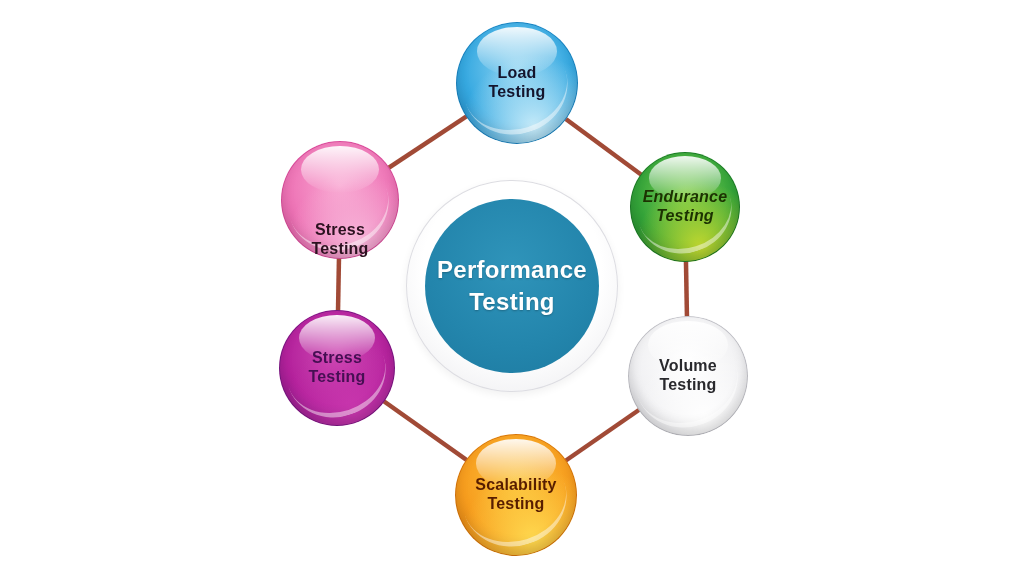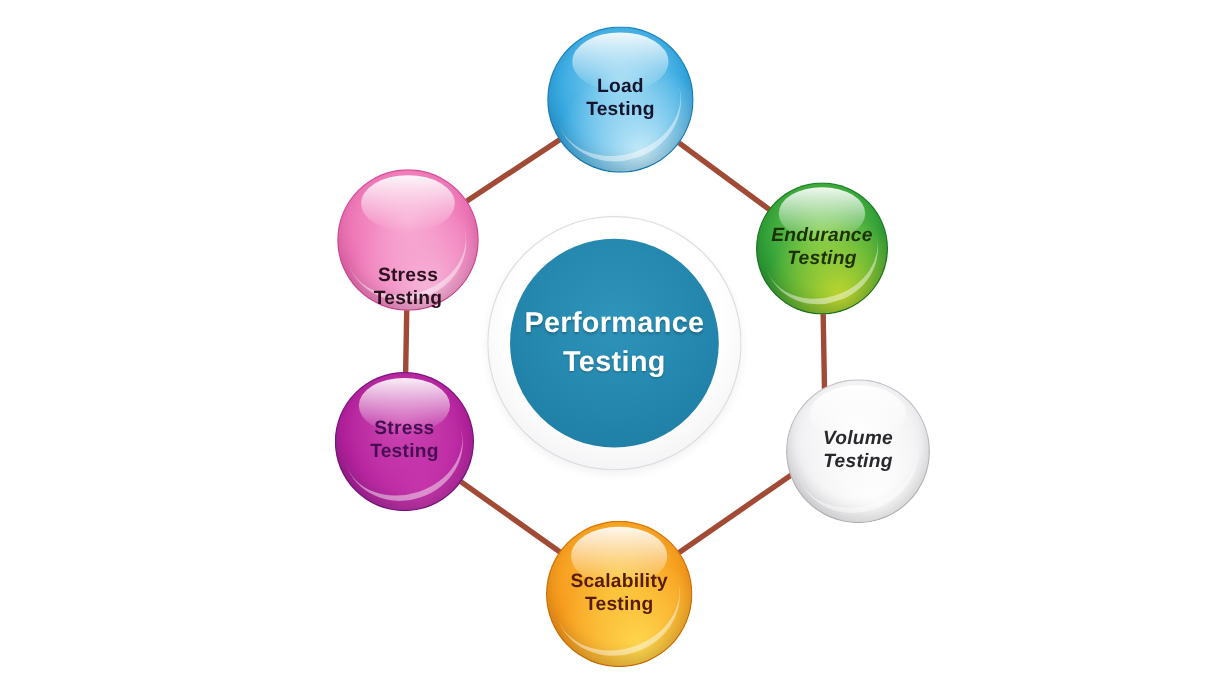--- a/index.html
+++ b/index.html
@@ -100,21 +100,21 @@
   <div class="sphere" style="left: 456px; top: 22px; height: 122px; width: 122px; --light: #8fd4f2; --base: #36a9e1; --dark: #1b85c4; --accent: #c8ecfa; color: rgb(20, 20, 44);">
     <span>Load</span>
     <span>Testing</span>
   </div>
 
   <div class="sphere" style="left: 630px; top: 152px; height: 110px; width: 110px; --light: #7fcf52; --base: #33a339; --dark: #1e7e28; --accent: #c2d930; color: rgb(28, 50, 2); font-style: italic;">
     <span>Endurance</span>
     <span>Testing</span>
   </div>
 
-  <div class="sphere" style="left: 655px; top: 316px; height: 120px; width: 120px; --light: #ffffff; --base: #f1f1f3; --dark: #c6c6cc; --accent: #ffffff; color: rgb(41, 41, 45); font-style: italic;">
+  <div class="sphere" style="left: 628px; top: 316px; height: 120px; width: 120px; --light: #ffffff; --base: #f1f1f3; --dark: #c6c6cc; --accent: #ffffff; color: rgb(41, 41, 45);">
     <span>Volume</span>
     <span>Testing</span>
   </div>
 
   <div class="sphere" style="left: 455px; top: 434px; height: 122px; width: 122px; --light: #fcc33c; --base: #f79d1e; --dark: #db770c; --accent: #ffd94f; color: rgb(87, 29, 0);">
     <span>Scalability</span>
     <span>Testing</span>
   </div>
 
   <div class="sphere" style="left: 279px; top: 310px; height: 116px; width: 116px; --light: #cf4cb4; --base: #b4219c; --dark: #7c1886; --accent: #c937ae; color: rgb(70, 15, 83);">

